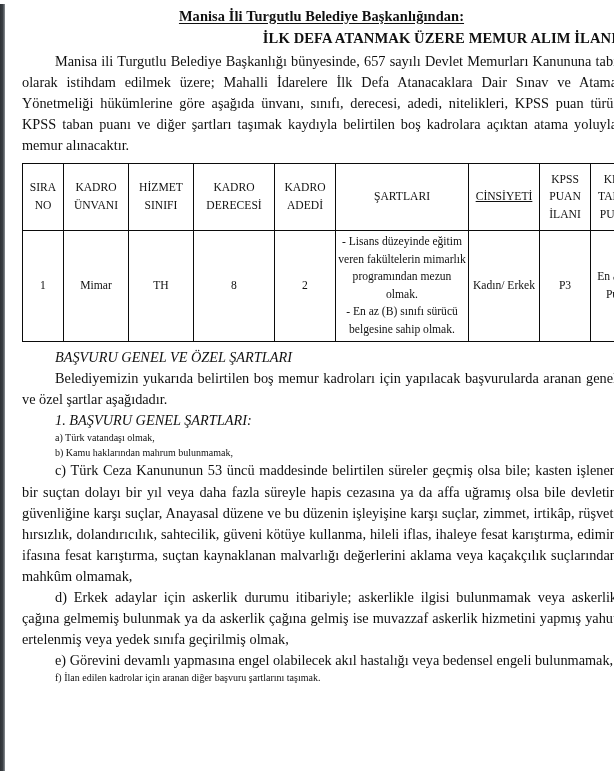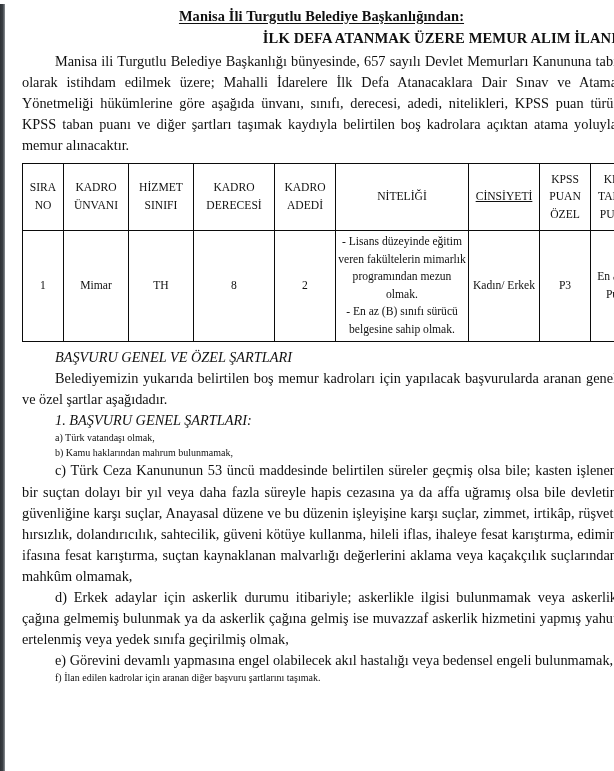--- a/index.html
+++ b/index.html
@@ -181,29 +181,29 @@
           </th>
           <th class="col-derece">
             <span class="th-line">KADRO</span>
             <span class="th-line">DERECESİ</span>
           </th>
           <th class="col-adedi">
             <span class="th-line">KADRO</span>
             <span class="th-line">ADEDİ</span>
           </th>
           <th class="col-nitel">
-            <span class="th-line">NİTELİĞİ</span>
+            <span class="th-line">ŞARTLARI</span>
           </th>
           <th class="col-cins">
             <span class="th-line">CİNSİYETİ</span>
           </th>
           <th class="col-ptur">
             <span class="th-line">KPSS</span>
             <span class="th-line">PUAN</span>
-            <span class="th-line">ÖZEL</span>
+            <span class="th-line">İLANI</span>
           </th>
           <th class="col-ptaban">
             <span class="th-line">KPSS</span>
             <span class="th-line">TABAN</span>
             <span class="th-line">PUANI</span>
           </th>
         </tr>
       </thead>
       <tbody>
         <tr>

